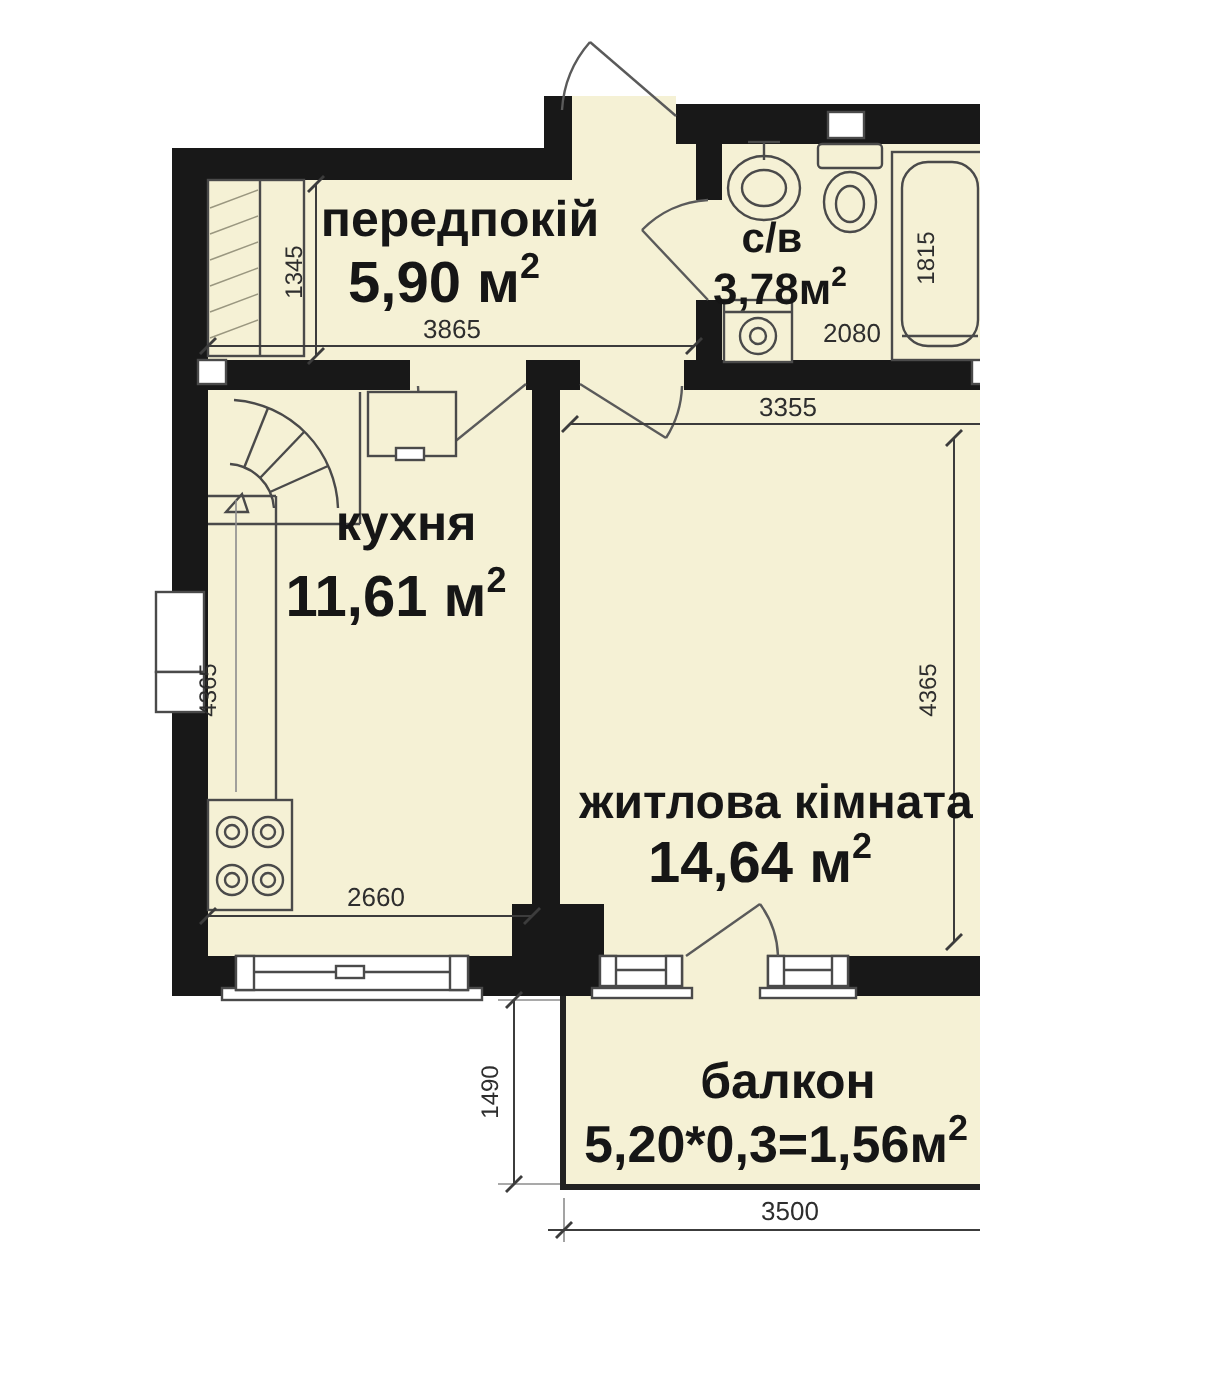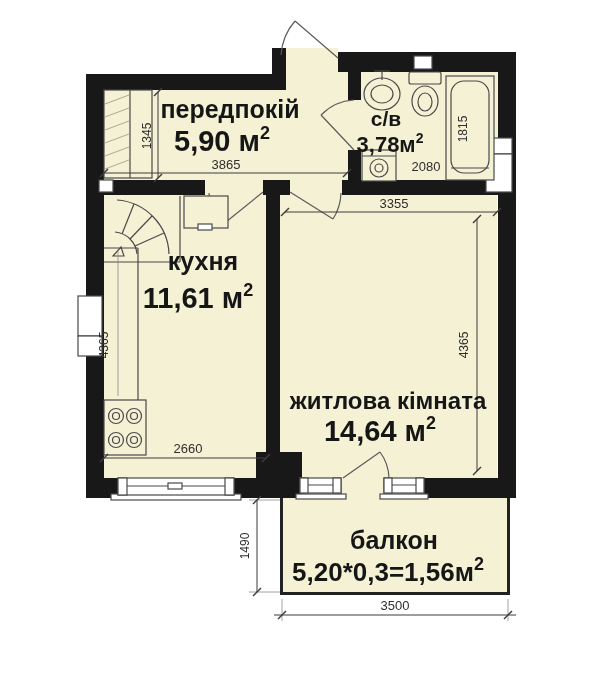--- a/index.html
+++ b/index.html
@@ -1,16 +1,16 @@
 <!DOCTYPE html>
 <html style="--room_fill: #f5f1d5; --wall: #181818; --fixture: #4a4a4a; --dim: #3c3c3c; --text: #161616;"><head>
 <meta charset="utf-8">
 <style>
   html,body{margin:0;padding:0;background:#ffffff;}
-  .stage{position:relative;width:614px;height:699px;background:#ffffff;overflow:hidden;
+  .stage{position:relative;width:490px;height:699px;background:#ffffff;overflow:hidden;
          font-family:"Liberation Sans",sans-serif;}
   svg{display:block;}
   .fill{fill:var(--room_fill,#f5f1d5);}
   .wall{fill:var(--wall,#181818);}
   .bwall{fill:#222222;}
   .fx{fill:none;stroke:var(--fixture,#4a4a4a);stroke-width:1.2;}
   .fxf{fill:#ffffff;stroke:var(--fixture,#4a4a4a);stroke-width:1.2;}
   .fxc{fill:var(--room_fill,#f5f1d5);stroke:var(--fixture,#4a4a4a);stroke-width:1.2;}
   .hatch{stroke:#9a9780;stroke-width:0.8;}
   .door{fill:none;stroke:#5a5a5a;stroke-width:1.2;}

